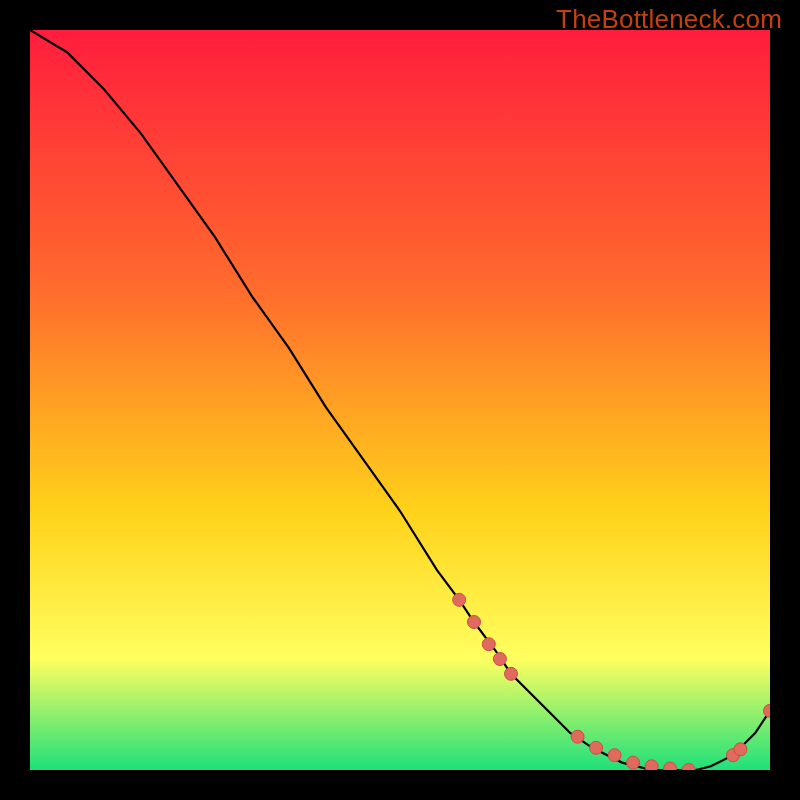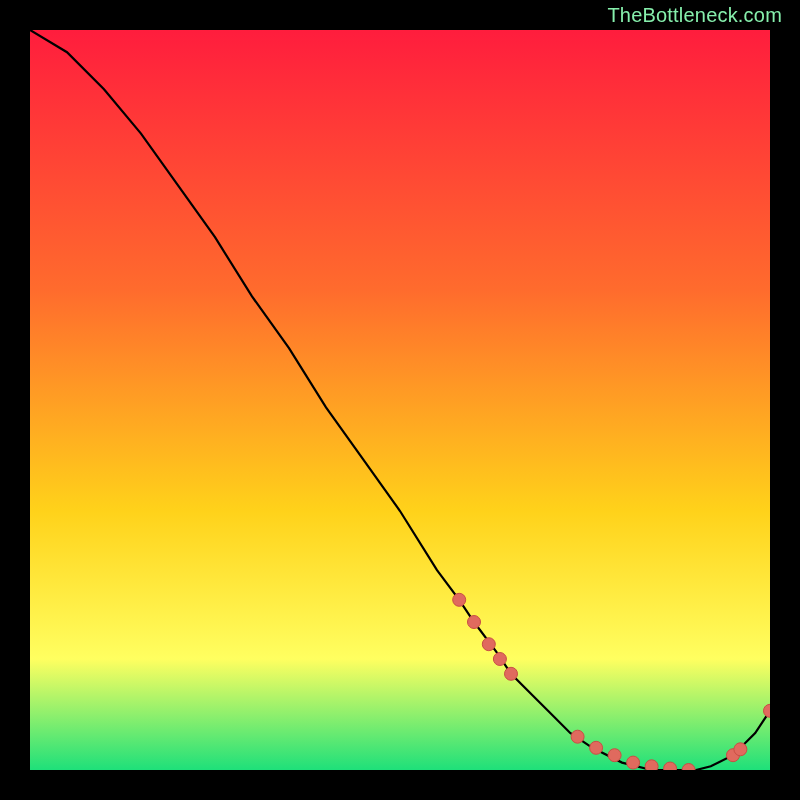--- a/index.html
+++ b/index.html
@@ -14,22 +14,22 @@
   .frame {
     position: relative;
     width: 800px;
     height: 800px;
     background: #000000;
   }
   .watermark {
     position: absolute;
     top: 4px;
     right: 18px;
-    color: #86efac;
-    font-size: 20px;
+    color: #c2410c;
+    font-size: 26px;
     font-weight: 500;
     letter-spacing: 0.2px;
     user-select: none;
   }
   .plot-area {
     position: absolute;
     left: 30px;
     top: 30px;
     width: 740px;
     height: 740px;

